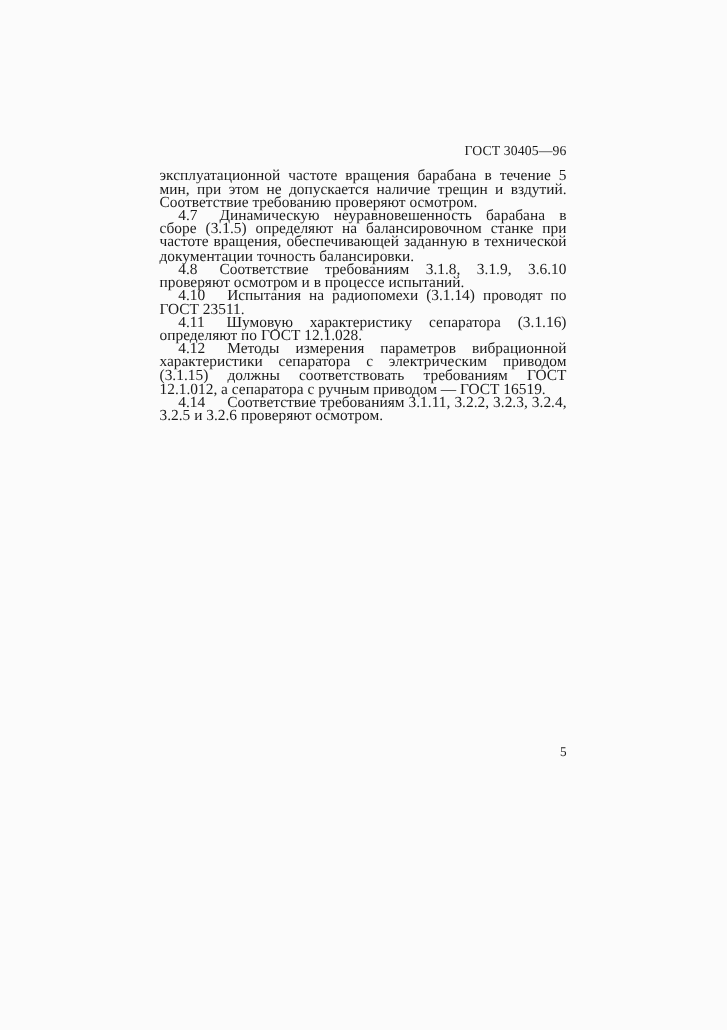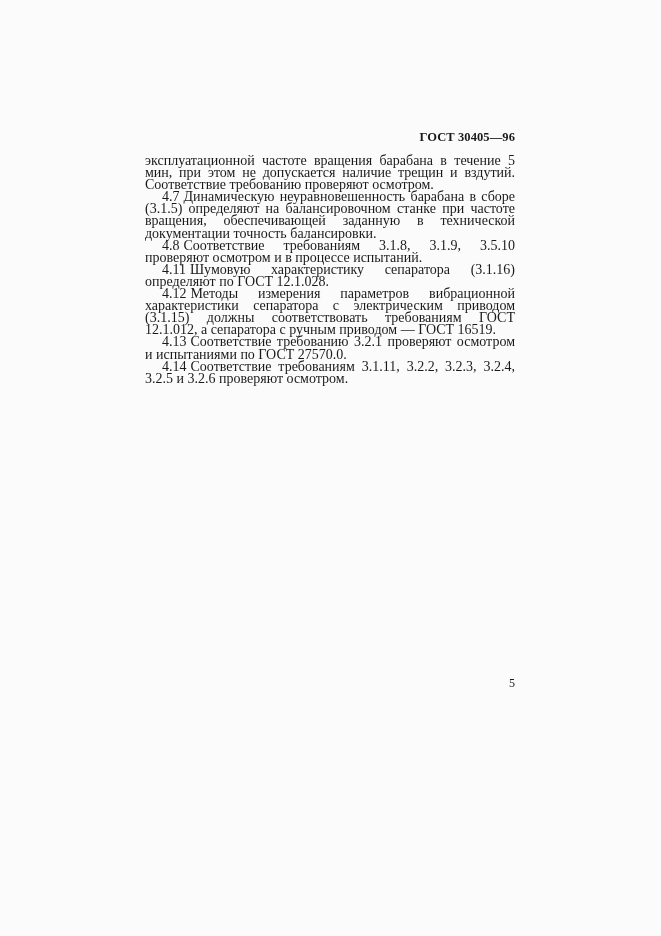--- a/index.html
+++ b/index.html
@@ -7,38 +7,38 @@
     width: 661px; height: 936px;
     background: #fbfbfb;
     position: relative;
     overflow: hidden;
     font-family: "Liberation Serif", "DejaVu Serif", serif;
     color: #1a1a1a;
   }
   .header {
     position: absolute;
     top: 130px; right: 146px;
-    font-weight: bold;
+    font-weight: normal;
     font-size: 12.5px;
     letter-spacing: 0.1px;
   }
   .body-text {
     position: absolute;
     top: 155px; left: 145px;
     width: 370px;
     font-size: 14px;
     line-height: 12.1px;
     text-align: justify;
   }
   .body-text p {
     margin: 0;
     text-indent: 17px;
   }
   .body-text p.cont { text-indent: 0; }
-  .num { margin-right: 4px; }
+  .num { margin-right: 20px; }
   .page-number {
     position: absolute;
     top: 676px; left: 509px;
     font-size: 12px;
   }
 </style>
 </head>
 <body>
 
 <div class="header">
@@ -46,29 +46,29 @@
 </div>
 
 <div class="body-text">
   <p class="cont">
     <span>эксплуатационной частоте вращения барабана в течение 5 мин, при этом не допускается наличие трещин и вздутий. Соответствие требованию проверяют осмотром.</span>
   </p>
   <p>
     <span class="num">4.7</span><span>Динамическую неуравновешенность барабана в сборе (3.1.5) определяют на балансировочном станке при частоте вращения, обеспечивающей заданную в технической документации точность балансировки.</span>
   </p>
   <p>
-    <span class="num">4.8</span><span>Соответствие требованиям 3.1.8, 3.1.9, 3.5.10 проверяют осмотром и в процессе испытаний.</span>
+    <span class="num">4.8</span><span>Соответствие требованиям 3.1.8, 3.1.9, 3.6.10 проверяют осмотром и в процессе испытаний.</span>
+  </p>
+  <p>
+    <span class="num">4.10</span><span>Испытания на радиопомехи (3.1.14) проводят по ГОСТ 23511.</span>
   </p>
   <p>
     <span class="num">4.11</span><span>Шумовую характеристику сепаратора (3.1.16) определяют по ГОСТ 12.1.028.</span>
   </p>
   <p>
     <span class="num">4.12</span><span>Методы измерения параметров вибрационной характеристики сепаратора с электрическим приводом (3.1.15) должны соответствовать требованиям ГОСТ 12.1.012, а сепаратора с ручным приводом — ГОСТ 16519.</span>
-  </p>
-  <p>
-    <span class="num">4.13</span><span>Соответствие требованию 3.2.1 проверяют осмотром и испытаниями по ГОСТ 27570.0.</span>
   </p>
   <p>
     <span class="num">4.14</span><span>Соответствие требованиям 3.1.11, 3.2.2, 3.2.3, 3.2.4, 3.2.5 и 3.2.6 проверяют осмотром.</span>
   </p>
 </div>
 
 <div class="page-number">5</div>
 
 </body></html>

